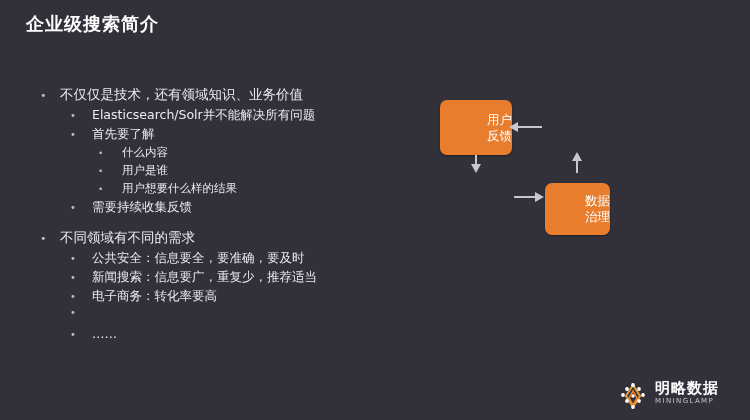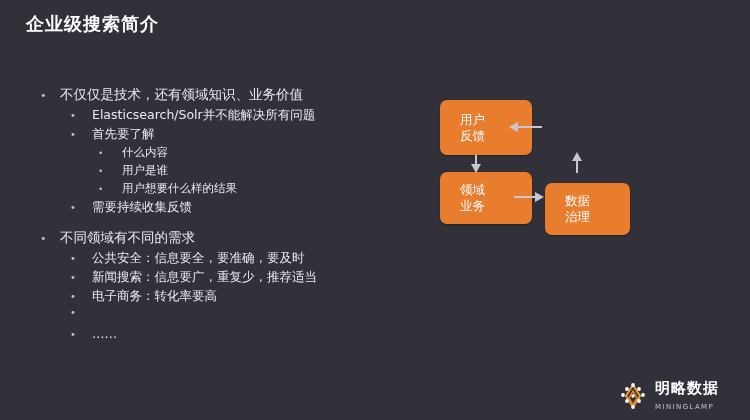--- a/index.html
+++ b/index.html
@@ -79,26 +79,25 @@
     width: 195px;
     height: 136px;
   }
   .node {
     position: absolute;
     background: #e87d2e;
     border-radius: 7px;
     color: #ffffff;
     display: flex;
     flex-direction: column;
-    align-items: flex-start;
+    align-items: flex-end;
     justify-content: center;
     font-size: 12.5px;
     line-height: 16px;
     box-shadow: 0 1px 2px rgba(0,0,0,0.35);
-    padding-left: 20px;
   }
   .node span { display: block; }
   #node-a { left: 10px;  top: 8px;   width: 72px; height: 55px; }
   #node-b { left: 115px; top: 8px;   width: 65px; height: 55px; }
   #node-c { left: 10px;  top: 80px;  width: 72px; height: 52px; }
   #node-d { left: 115px; top: 91px;  width: 65px; height: 52px; }
 
   .arrow-line {
     position: absolute;
     background: #c9c6cf;
@@ -139,21 +138,21 @@
   #logo-cn {
     font-size: 15px;
     font-weight: bold;
     color: #ffffff;
     letter-spacing: 1px;
   }
   #logo-en {
     font-size: 7px;
     color: #c6c4cc;
     letter-spacing: 1.4px;
-    margin-top: 8px;
+    margin-top: 2px;
   }
 </style>
 </head>
 <body>
 
 <div id="slide">
 
   <div id="title">企业级搜索简介</div>
 
   <div id="body">
@@ -216,24 +215,20 @@
   </div>
 
   <div id="diagram">
 
     <div class="node" id="node-a">
       <span>用户</span>
       <span>反馈</span>
     </div>
 
 
-    <div class="node" id="node-c">
-      <span>领域</span>
-      <span>业务</span>
-    </div>
 
     <div class="node" id="node-d">
       <span>数据</span>
       <span>治理</span>
     </div>
 
     <div class="arrow-line" id="ar1-line"></div>
     <div class="arrow-head" id="ar1-head"></div>
 
     <div class="arrow-line" id="ar2-line"></div>

